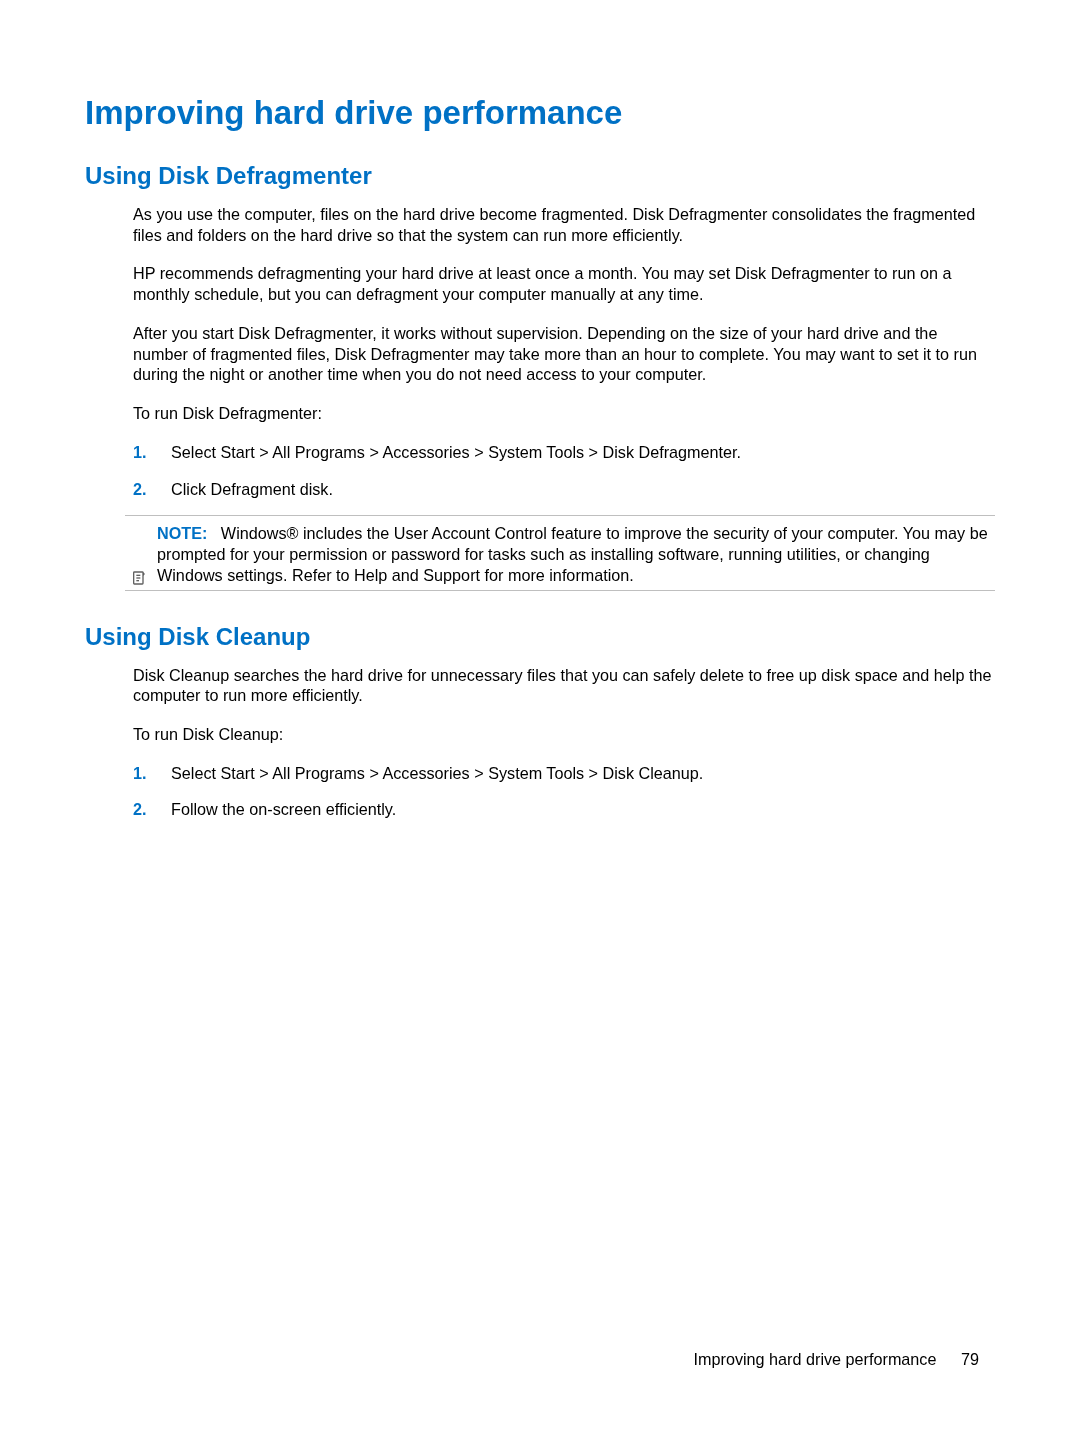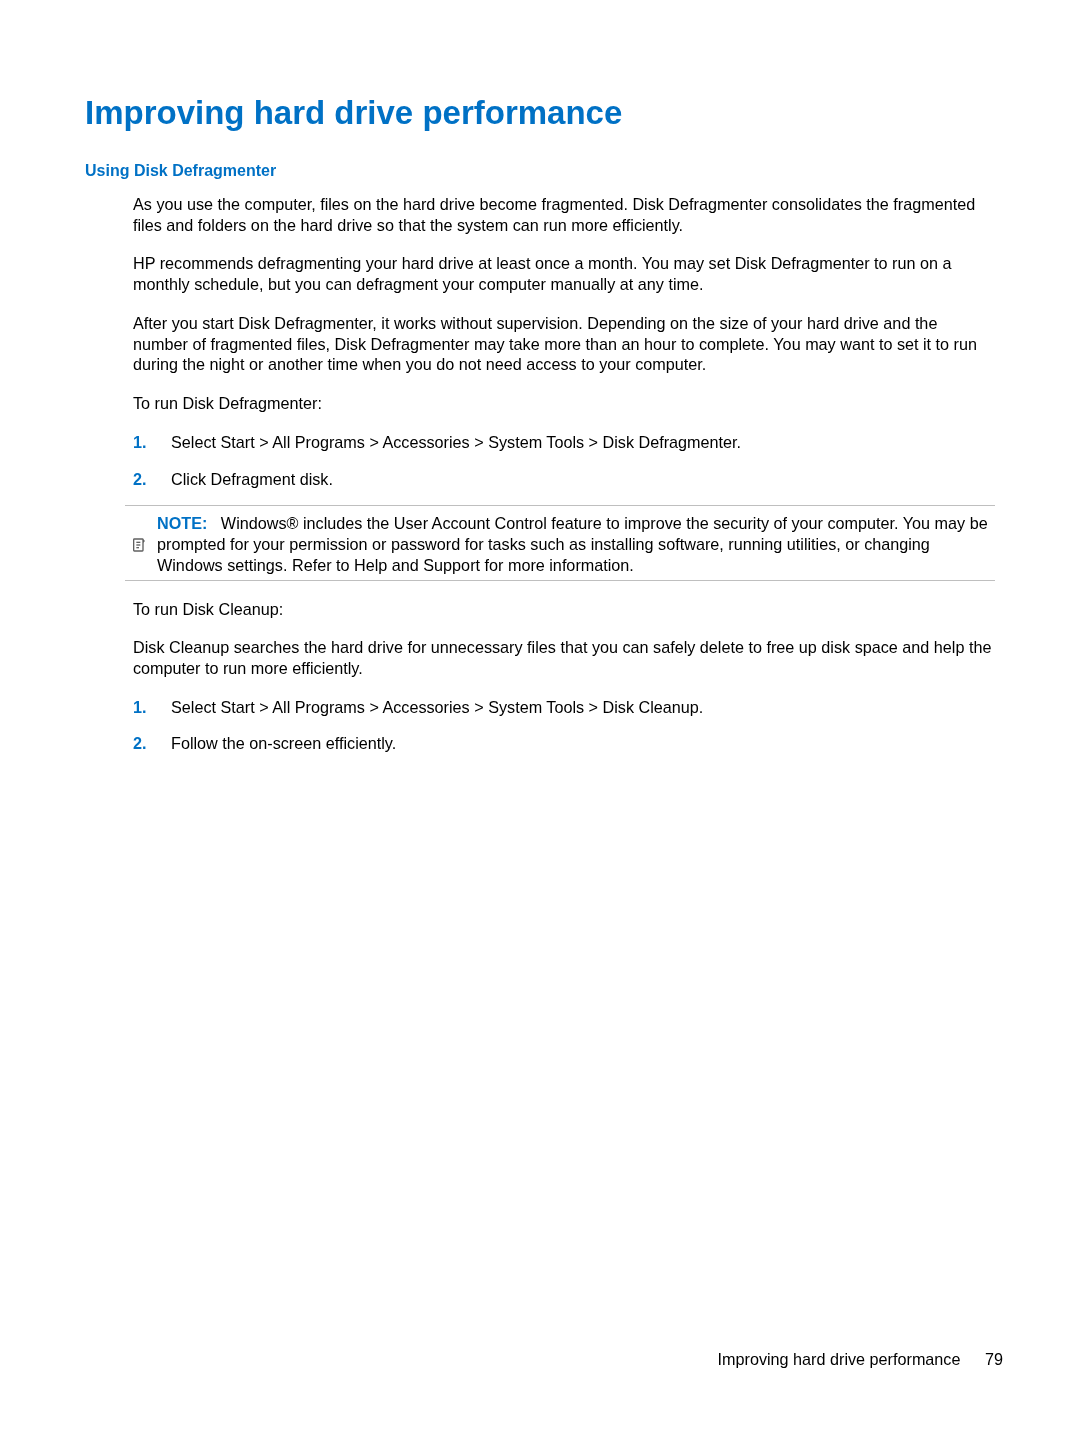--- a/index.html
+++ b/index.html
@@ -19,21 +19,21 @@
       padding: 94px 85px 60px 85px;
     }
     .h1 {
       color: #0071c5;
       font-size: 33px;
       font-weight: bold;
       margin-bottom: 30px;
     }
     .h2 {
       color: #0071c5;
-      font-size: 16px;
+      font-size: 24px;
       font-weight: bold;
       margin-bottom: 14px;
     }
     .h2.second {
       margin-top: 32px;
     }
     .indented {
       margin-left: 48px;
     }
     .para {
@@ -60,21 +60,21 @@
       font-weight: normal;
     }
     .note-box {
       margin-left: -8px;
       margin-right: 0;
       margin-top: 8px;
       margin-bottom: 18px;
     }
     .note-wrap {
       display: flex;
-      align-items: center;
+      align-items: flex-end;
       border-top: 1px solid #bfbfbf;
       border-bottom: 1px solid #bfbfbf;
       padding: 7px 0 4px 0;
     }
     .note-icon-cell {
       width: 28px;
       display: flex;
       justify-content: center;
       align-items: flex-start;
       padding-top: 2px;
@@ -89,21 +89,21 @@
       line-height: 1.28;
       padding-left: 4px;
     }
     .note-label {
       color: #0071c5;
       font-weight: bold;
     }
     .footer {
       position: absolute;
       bottom: 68px;
-      right: 77px;
+      right: 101px;
       font-size: 16.2px;
     }
     .footer-title {
       margin-right: 20px;
     }
   </style>
 </head>
 <body>
 
 <div class="page">
@@ -144,24 +144,25 @@
           </svg>
         </div>
         <div class="note-body">
           <span class="note-label">NOTE:</span>&nbsp;&nbsp;&nbsp;<span>Windows® includes the User Account Control feature to improve the security of your computer. You may be prompted for your permission or password for tasks such as installing software, running utilities, or changing Windows settings. Refer to Help and Support for more information.</span>
         </div>
       </div>
     </div>
 
   </div>
 
+  <h2 class="h2 second">Using Disk Cleanup</h2>
 
   <div class="indented">
+    <p class="para">Disk Cleanup searches the hard drive for unnecessary files that you can safely delete to free up disk space and help the computer to run more efficiently.</p>
     <p class="para">To run Disk Cleanup:</p>
-    <p class="para">Disk Cleanup searches the hard drive for unnecessary files that you can safely delete to free up disk space and help the computer to run more efficiently.</p>
 
     <div class="list-item">
       <div class="list-marker">1.</div>
       <div class="list-content">
         <span>Select </span><span class="bold">Start &gt; All Programs &gt; Accessories &gt; System Tools &gt; Disk Cleanup</span><span>.</span>
       </div>
     </div>
 
     <div class="list-item">
       <div class="list-marker">2.</div>

